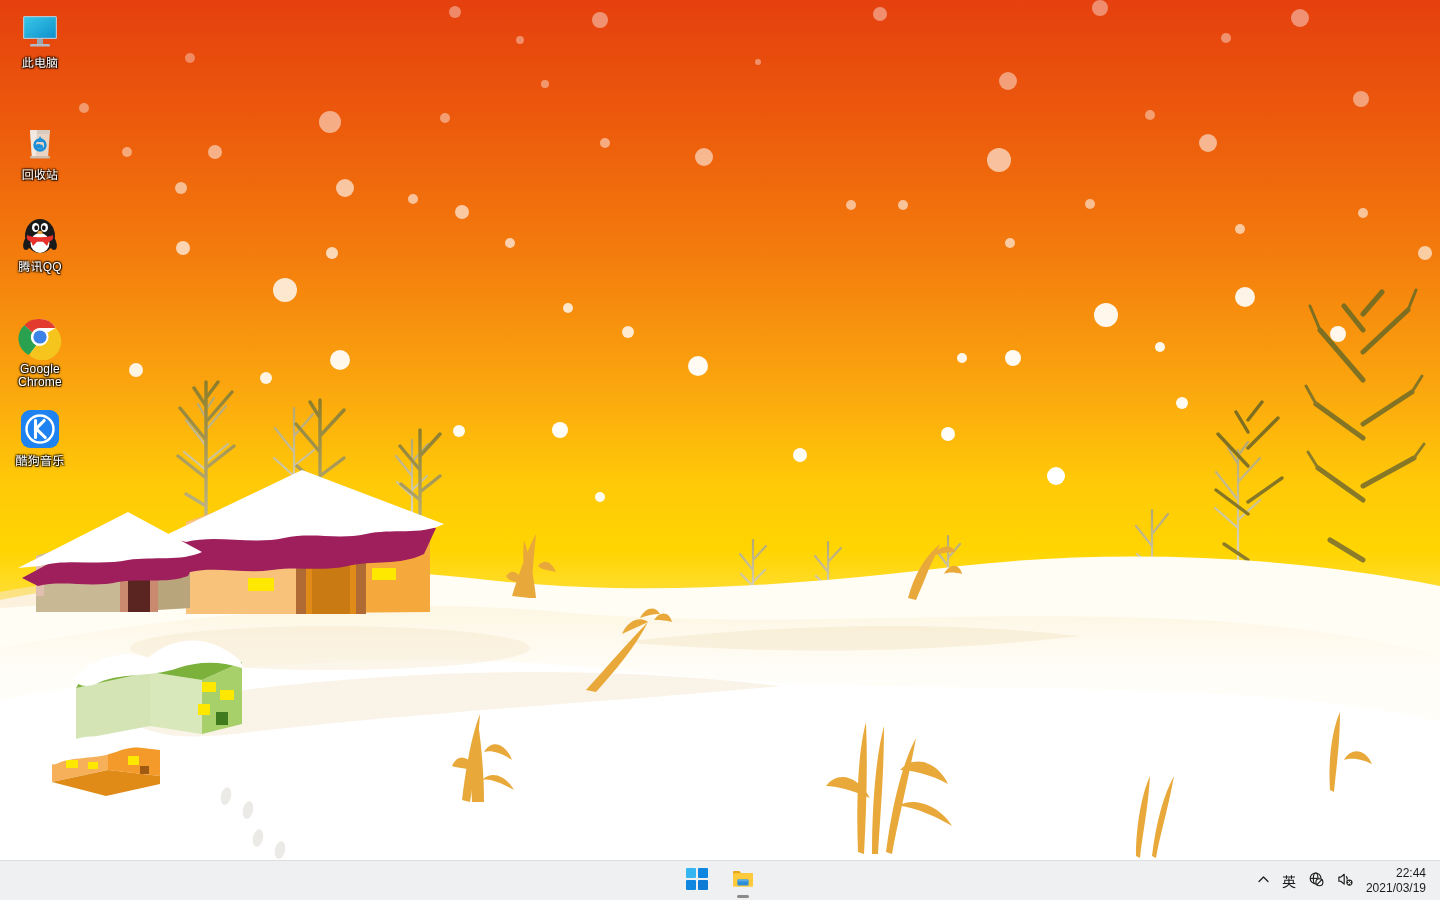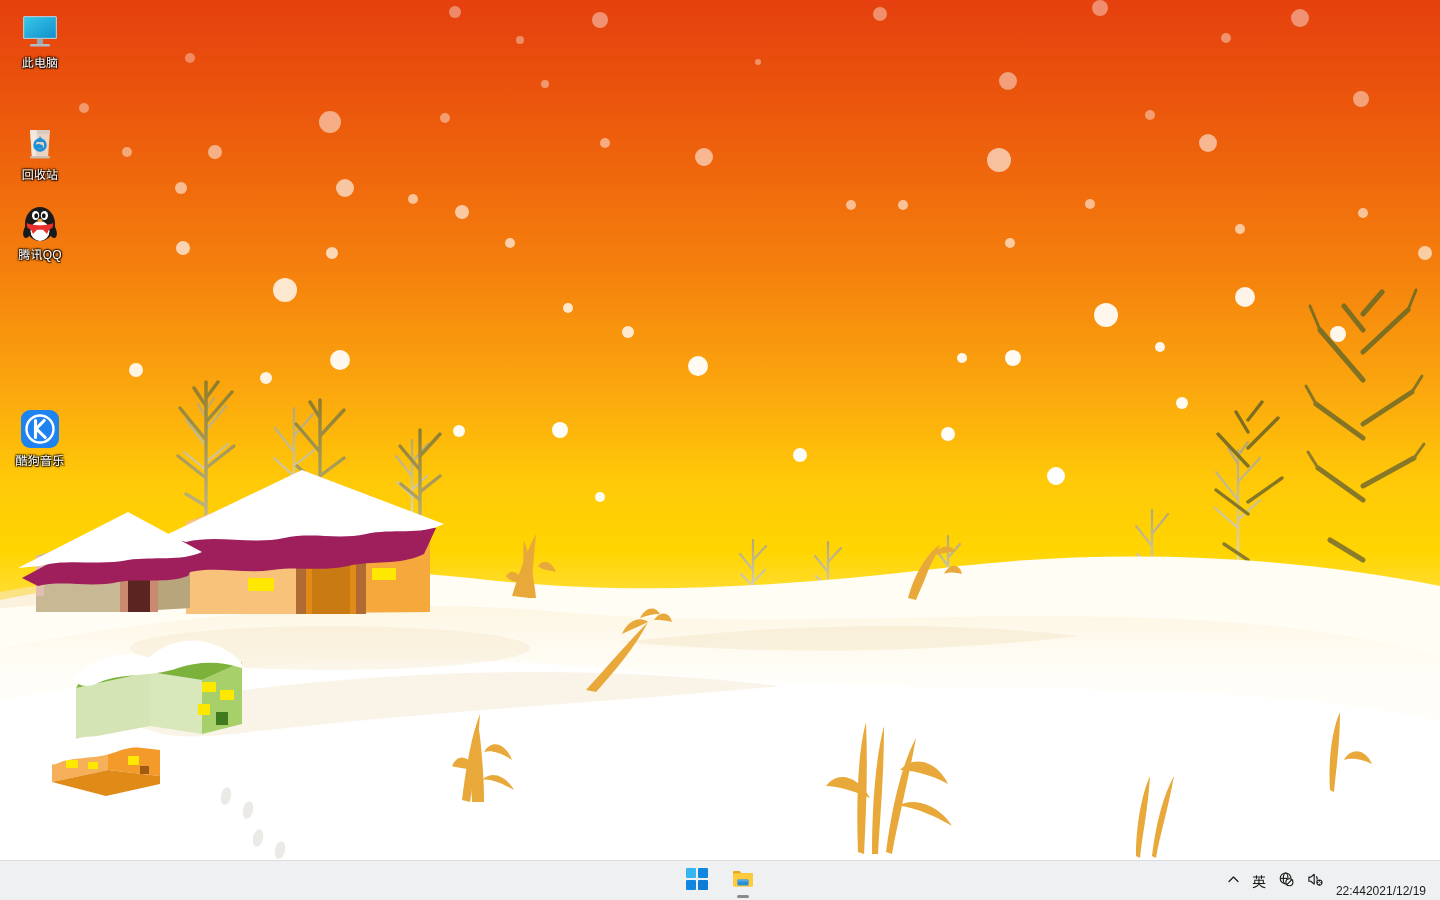--- a/index.html
+++ b/index.html
@@ -103,21 +103,21 @@
     display: flex; align-items: center; justify-content: center;
     padding: 0 6px;
     border-radius: 4px;
     color: #1a1a1a;
     cursor: default;
   }
   .tray-ime { font-size: 14px; font-family: "DejaVu Sans", sans-serif; }
   #clock {
     height: 36px;
     display: flex;
-    flex-direction: row;
+    flex-direction: column;
     align-items: flex-end;
     justify-content: center;
     padding: 0 10px 0 6px;
     font-size: 12px;
     line-height: 15px;
     color: #1b1b1b;
     text-align: right;
     cursor: default;
     border-radius: 4px;
   }
@@ -407,38 +407,51 @@
           <path d="M27.5 24 L30.5 29.5 L25.5 29.5 L24.6 26.5 Z" transform="rotate(120 25.5 26)"></path>
           <path d="M18 24 L15 29.5 L20 29.5 L21 26.5 Z" transform="rotate(-120 19.5 26)"></path>
         </g>
         <circle cx="23" cy="25" r="5.4" fill="none" stroke="#1c8fd6" stroke-width="2.6"></circle>
         <path d="M13 36 L33 36 L32.8 38.4 L13.2 38.4 Z" fill="#c9bbae" opacity="0.9"></path>
       </svg>
     </div>
     <div class="dlabel">回收站</div>
   </div>
 
-  <div class="desk-icon" style="top:200px">
+  <div class="desk-icon" style="top:212px">
     <div class="glyph">
       <svg viewBox="0 0 46 46" width="46" height="46" xmlns="http://www.w3.org/2000/svg">
         <ellipse cx="23" cy="24" rx="15" ry="17" fill="#1a1a1a"></ellipse>
         <path d="M8.5 26 C 5 32, 5.5 38, 9 38 C 11 38, 13 35, 14 32 Z" fill="#1a1a1a"></path>
         <path d="M37.5 26 C 41 32, 40.5 38, 37 38 C 35 38, 33 35, 32 32 Z" fill="#1a1a1a"></path>
         <ellipse cx="23" cy="31" rx="9.5" ry="10" fill="#ffffff"></ellipse>
         <ellipse cx="18.6" cy="15.5" rx="3.6" ry="4.6" fill="#ffffff"></ellipse>
         <ellipse cx="27.4" cy="15.5" rx="3.6" ry="4.6" fill="#ffffff"></ellipse>
         <ellipse cx="19.2" cy="15.8" rx="1.9" ry="2.5" fill="#111"></ellipse>
         <ellipse cx="26.8" cy="15.8" rx="1.9" ry="2.5" fill="#111"></ellipse>
         <ellipse cx="23" cy="20.4" rx="2.4" ry="1.6" fill="#f2a33a"></ellipse>
         <path d="M10 23 C 15 26, 31 26, 36 23 C 37 26.5, 35 29, 32 29.6 L 30 34 L 26 29.8 L 20 29.8 L 16 34 L 14 29.6 C 11 29, 9 26.5, 10 23 Z" fill="#e8302c"></path>
       </svg>
     </div>
     <div class="dlabel">腾讯QQ</div>
   </div>
 
+  <div class="desk-icon" style="top:314px">
+    <div class="glyph">
+      <svg viewBox="0 0 46 46" width="46" height="46" xmlns="http://www.w3.org/2000/svg">
+        <circle cx="23" cy="23" r="18" fill="#ffffff"></circle>
+        <path d="M23 5 A18 18 0 0 1 38.6 14 L23 14 A9 9 0 0 0 15.2 18.5 L7.4 11.2 A18 18 0 0 1 23 5 Z" fill="#e33b2e"></path>
+        <path d="M7.4 11.2 L15.2 18.5 A9 9 0 0 0 19.3 31.4 L12 41 A18 18 0 0 1 7.4 11.2 Z" fill="#2aa14f"></path>
+        <path d="M38.6 14 A18 18 0 0 1 12 41 L19.3 31.4 A9 9 0 0 0 31 23 A9 9 0 0 0 30 18.9 Z" fill="#f5c51e"></path>
+        <circle cx="23" cy="23" r="8.6" fill="#ffffff"></circle>
+        <circle cx="23" cy="23" r="6.6" fill="#3c82e8"></circle>
+      </svg>
+    </div>
+    <div class="dlabel">Google Chrome</div>
+  </div>
 
   <div class="desk-icon" style="top:406px">
     <div class="glyph">
       <svg viewBox="0 0 46 46" width="46" height="46" xmlns="http://www.w3.org/2000/svg">
         <rect x="4" y="4" width="38" height="38" rx="9" fill="#1e83f0"></rect>
         <circle cx="23" cy="23" r="13.5" fill="none" stroke="#ffffff" stroke-width="2.4"></circle>
         <path d="M18.5 14.5 L18.5 31.5 M18.5 23.3 L27.2 14.5 M19.6 23.1 L28.2 31.5" stroke="#ffffff" stroke-width="3.1" fill="none" stroke-linecap="round" stroke-linejoin="round"></path>
       </svg>
     </div>
     <div class="dlabel">酷狗音乐</div>
@@ -507,16 +520,16 @@
           <path d="M9.4 5.6 A4.2 4.2 0 0 1 9.4 10.8" fill="none" stroke="#1a1a1a" stroke-width="1.1" stroke-linecap="round"></path>
           <circle cx="12.4" cy="11.6" r="3.5" fill="#f2f2f2"></circle>
           <circle cx="12.4" cy="11.6" r="3.1" fill="#1a1a1a"></circle>
           <path d="M11.1 10.3 L13.7 12.9 M13.7 10.3 L11.1 12.9" stroke="#ffffff" stroke-width="1.05" stroke-linecap="round"></path>
         </svg>
       </span>
     </div>
 
     <div id="clock">
       <div>22:44</div>
-      <div>2021/12/19</div>
+      <div>2021/03/19</div>
     </div>
   </div>
 </div>
 
 </body></html>

